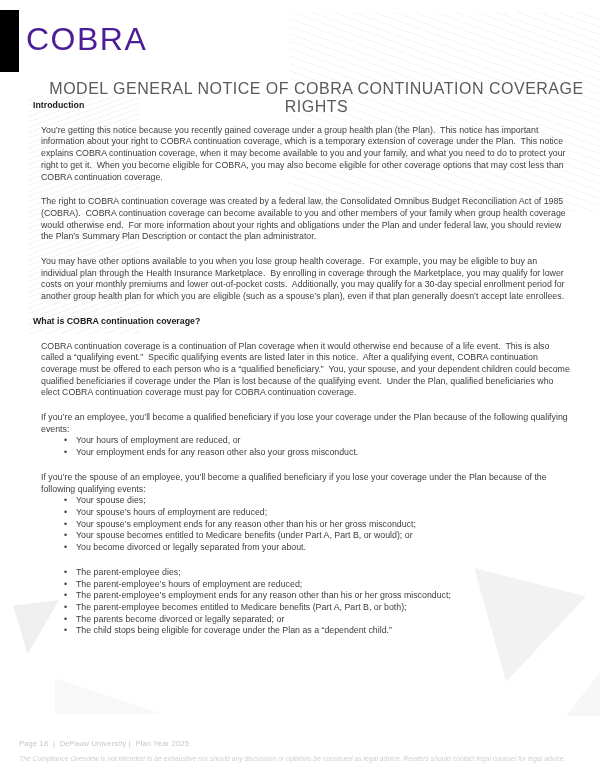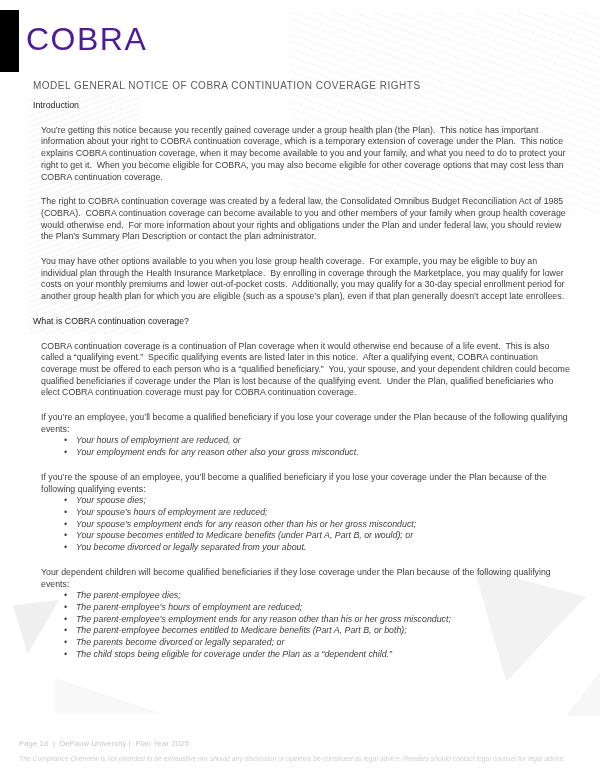--- a/index.html
+++ b/index.html
@@ -59,51 +59,50 @@
   .cobra-title {
     position: absolute; z-index: 2;
     top: 21px; left: 26px;
     font-size: 32px; font-weight: 300;
     letter-spacing: 1.5px;
     color: #4c1d95;
   }
   .subtitle {
     position: absolute; z-index: 2;
     top: 80px; left: 33px;
-    font-size: 10px; font-weight: 400;
+    font-size: 16px; font-weight: 400;
     letter-spacing: 0.5px;
     color: #5a5a5a;
     text-align: center;
   }
 
   
   .content {
     position: absolute; z-index: 1;
     top: 100px; left: 33px; width: 541px;
     font-size: 8.8px; line-height: 11.7px;
     color: #3d3d3d;
   }
   .content .bold-heading {
-    font-weight: normal; color: #1c1c1c;
+    font-weight: bold; color: #1c1c1c;
     margin: 0 0 13px 0;
   }
   .content p {
     margin: 0 0 13px 8px;
     white-space: pre-wrap;
   }
   .content p.list-intro { margin-bottom: 0; }
   .content ul {
     margin: 0 0 13px 0;
     padding: 0 0 0 31px;
     list-style: none;
   }
   .content li {
     position: relative;
     padding-left: 12px;
-    font-style: italic;
   }
   .content li::before {
     content: "\2022";
     position: absolute; left: 0; top: 0;
     color: #3d3d3d;
   }
 
   
   .footer-page {
     position: absolute; z-index: 1;
@@ -155,21 +154,20 @@
 
     <p class="list-intro">If you’re the spouse of an employee, you’ll become a qualified beneficiary if you lose your coverage under the Plan because of the following qualifying events:</p>
     <ul>
       <li>Your spouse dies;</li>
       <li>Your spouse’s hours of employment are reduced;</li>
       <li>Your spouse’s employment ends for any reason other than his or her gross misconduct;</li>
       <li>Your spouse becomes entitled to Medicare benefits (under Part A, Part B, or would); or</li>
       <li>You become divorced or legally separated from your about.</li>
     </ul>
 
-    <p class="list-intro">Your dependent children will become qualified beneficiaries if they lose coverage under the Plan because of the following qualifying events:</p>
     <ul>
       <li>The parent-employee dies;</li>
       <li>The parent-employee’s hours of employment are reduced;</li>
       <li>The parent-employee’s employment ends for any reason other than his or her gross misconduct;</li>
       <li>The parent-employee becomes entitled to Medicare benefits (Part A, Part B, or both);</li>
       <li>The parents become divorced or legally separated; or</li>
       <li>The child stops being eligible for coverage under the Plan as a “dependent child.”</li>
     </ul>
 
   </div>

